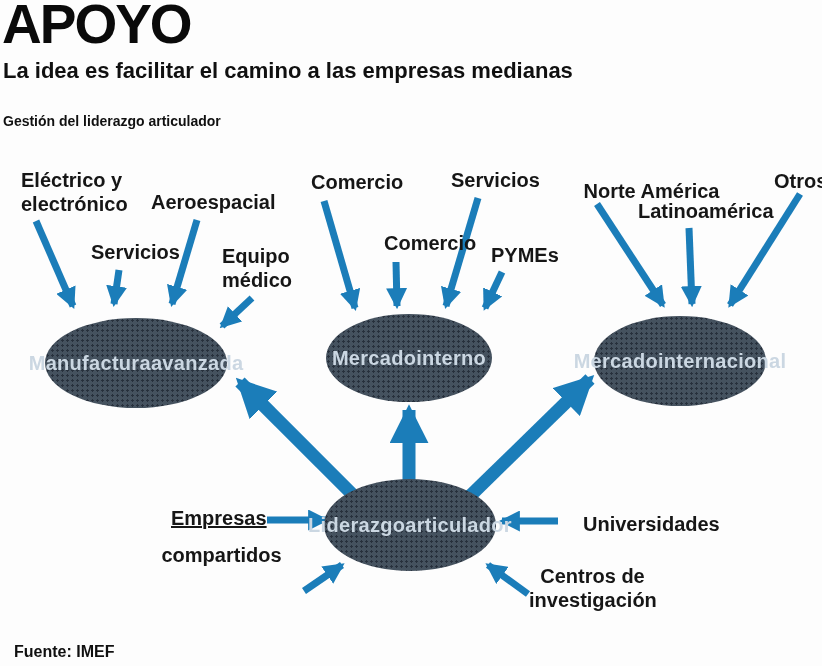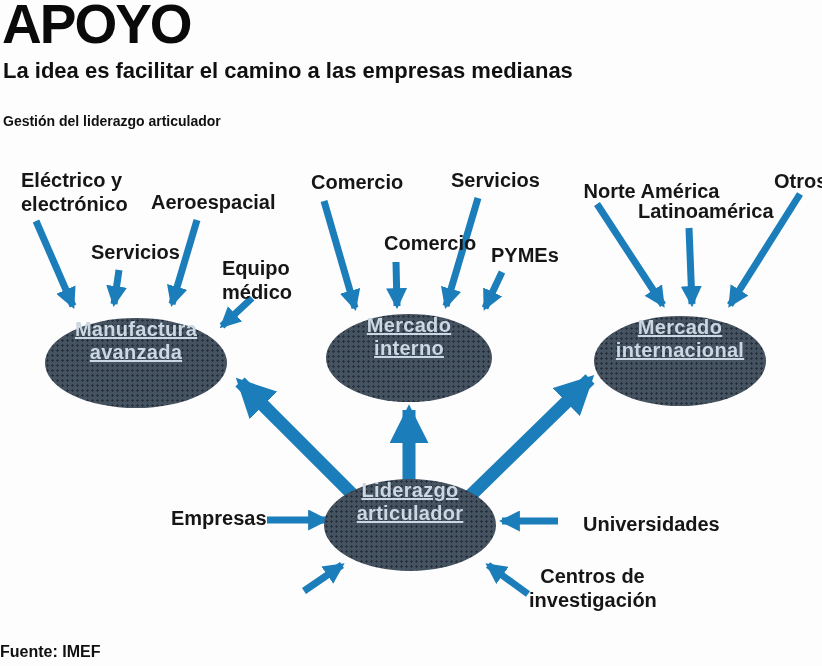--- a/index.html
+++ b/index.html
@@ -17,38 +17,38 @@
   }
   .subtitle {
     position:absolute; left:3px; top:58px;
     font-size:22px; font-weight:bold; color:#101010;
   }
   .section-title {
     position:absolute; left:3px; top:113px;
     font-size:14px; font-weight:bold; color:#101010;
   }
   .source {
-    position:absolute; left:0; top:643px;
+    position:absolute; left:14px; top:643px;
     font-size:16px; font-weight:bold; color:#101010;
   }
   .lbl {
     position:absolute; z-index:3;
     font-size:20px; font-weight:bold; line-height:24px;
     text-align:center; color:#161616; white-space:nowrap;
   }
   .lbl span { display:block;padding-left:21px; }
   .node {
     position:absolute; z-index:2;
     border-radius:50%;
     background-color:#45525f;
     background-image:radial-gradient(circle, #27303c 1.3px, rgba(0,0,0,0) 1.4px);
     background-size:5px 5px;
-    display:flex; flex-direction:column; align-items:center; 
+    display:flex; flex-direction:row; align-items:center; justify-content:center;
     color:#cbd7e2; font-size:20px; font-weight:bold; line-height:23px;
-    text-align:center; letter-spacing:0.3px;text-decoration:underline;
+    text-align:center; letter-spacing:0.3px;
   }
   .node span { display:block; }
   #arrows {
     position:absolute; left:0; top:0; z-index:1;
   }
   .ar-thin  { stroke:#1b7db9; stroke-width:7; }
   .ar-thick { stroke:#1b7db9; stroke-width:13; }
 </style>
 </head>
 <body>
@@ -108,21 +108,21 @@
 <div class="lbl" style="left:0px; top:168px; width:118px;">
   <span>Eléctrico y</span>
   <span>electrónico</span>
 </div>
 <div class="lbl" style="left:130px; top:190px; width:142px;">
   <span>Aeroespacial</span>
 </div>
 <div class="lbl" style="left:63px; top:240px; width:124px;">
   <span>Servicios</span>
 </div>
-<div class="lbl" style="left:201px; top:256px; width:88px;">
+<div class="lbl" style="left:201px; top:244px; width:88px;">
   <span>Equipo</span>
   <span>médico</span>
 </div>
 
 <div class="lbl" style="left:290px; top:170px; width:102px;">
   <span>Comercio</span>
 </div>
 <div class="lbl" style="left:430px; top:168px; width:102px;">
   <span>Servicios</span>
 </div>
@@ -136,24 +136,25 @@
 <div class="lbl" style="left:562px; top:172px; width:158px;margin-top:7px;">
   <span>Norte América</span>
 </div>
 <div class="lbl" style="left:617px; top:199px; width:152px;">
   <span>Latinoamérica</span>
 </div>
 <div class="lbl" style="left:753px; top:169px; width:66px;">
   <span>Otros</span>
 </div>
 
-<div class="lbl" style="left:150px; top:506px; width:114px;">
+<div class="lbl" style="left:150px; top:506px; width:114px;text-decoration:underline;">
   <span>Empresas</span>
 </div>
 <div class="lbl" style="left:100px; top:543px; width:222px;">
+  <span>compartidos</span>
 </div>
 <div class="lbl" style="left:562px; top:512px; width:152px;">
   <span>Universidades</span>
 </div>
 <div class="lbl" style="left:508px; top:564px; width:148px;">
   <span>Centros de</span>
   <span>investigación</span>
 </div>
 
 <div class="source">Fuente: IMEF</div>

